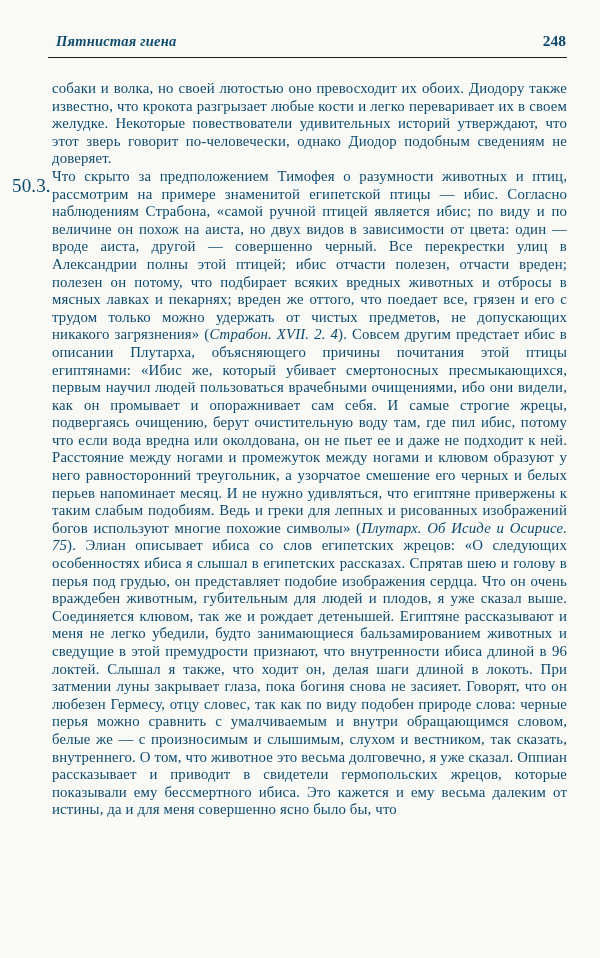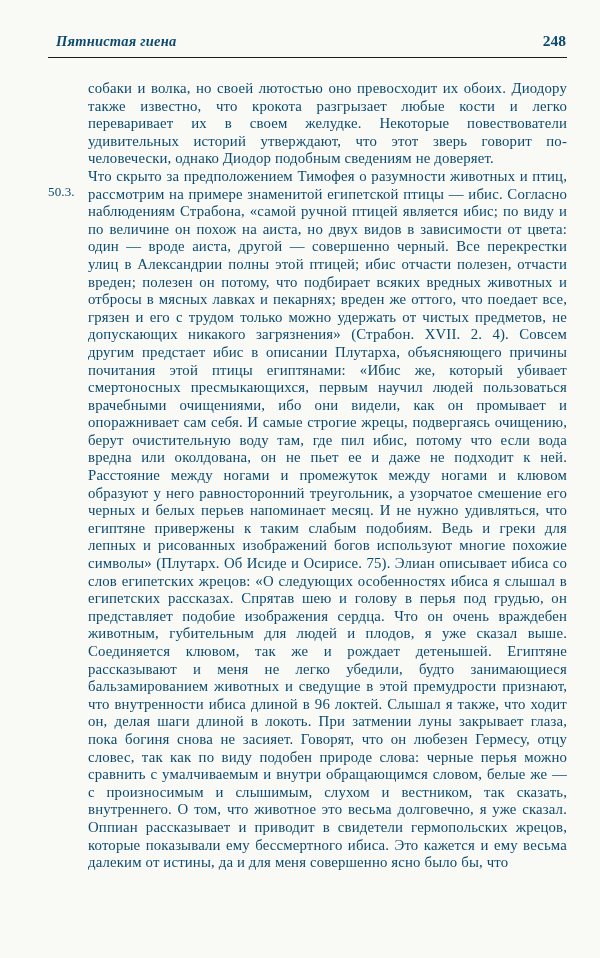--- a/index.html
+++ b/index.html
@@ -33,42 +33,43 @@
   .page-number {
     font-weight: bold;
     font-size: 15.5px;
   }
   .header-rule {
     height: 0;
     border-top: 1.7px solid #1d1d1d;
     margin: 7px 33px 0 48px;
   }
   .page-body {
-    padding: 22px 33px 0 88px;
+    padding: 22px 33px 0 52px;
   }
   .para {
     position: relative;
     margin: 0;
     font-size: 14.8px;
     line-height: 17.6px;
     letter-spacing: 0.15px;
     text-align: justify;
     text-justify: inter-word;
   }
   .para + .para {
     margin-top: 0;
   }
   .para-label {
     position: absolute;
     left: -40px;
-    top: 15px;
-    font-size: 13px;
+    top: 9px;
+    font-size: 19px;
     white-space: nowrap;
   }
   .italic {
+    font-style: italic;
   }
 </style>
 </head>
 <body>
 
 <div class="page">
 
   <header class="page-header">
     <span class="running-title">Пятнистая гиена</span>
     <span class="page-number">248</span>

